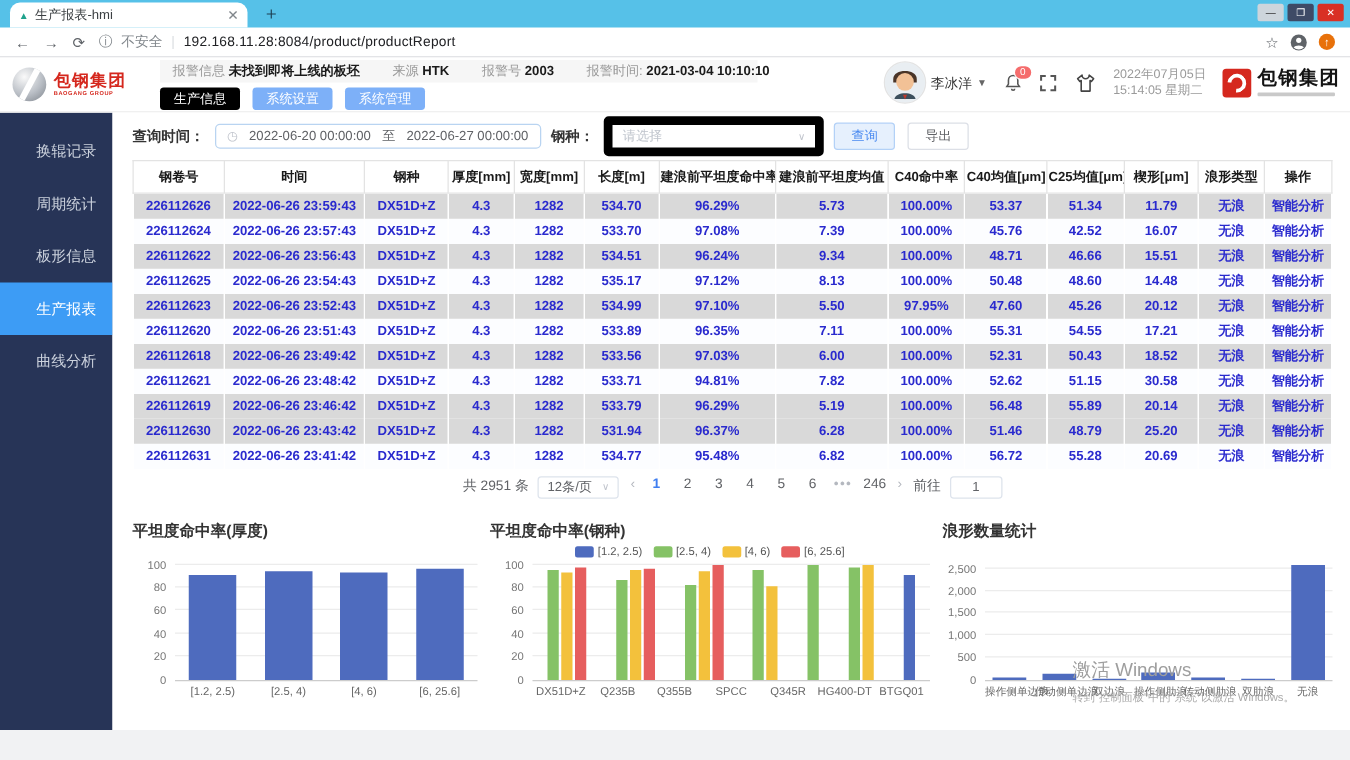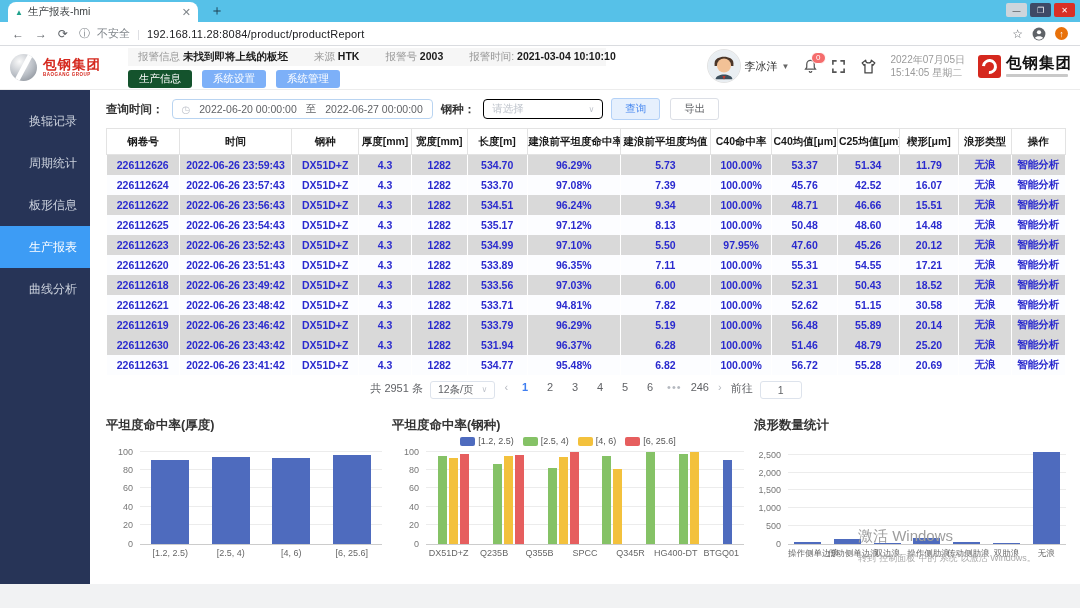--- a/index.html
+++ b/index.html
@@ -46,21 +46,21 @@
   .logo-cn { color:#d5281e; font-weight:bold; font-size:13.5px; letter-spacing:1px; }
   .logo-en { color:#d5281e; font-size:4.5px; font-weight:bold; letter-spacing:.5px; margin-top:2px; }
 
   .mid-block { margin-left:6px; }
   .alarm-bar { width:478px; background:#f6f6f6; padding:2px 10px; font-size:10.5px; color:#999;
                display:flex; gap:0; align-items:center; }
   .alarm-seg { margin-right:26px; white-space:nowrap; }
   .alarm-seg b { color:#1a1a1a; font-weight:bold; }
   .nav-btns { display:flex; gap:10px; margin-top:4px; }
   .nav-btn { font-size:10.5px; color:#fff; padding:2px 11px; border-radius:3px; cursor:default; }
-  .nav-btn.primary { background:#14532d; }
+  .nav-btn.primary { background:#000000; }
   .nav-btn.secondary { background:#7db0f8; }
 
   .header-right { position:absolute; right:8px; top:3px; display:flex; align-items:center; gap:13px; }
   .user { display:flex; align-items:center; gap:4px; }
   .avatar { width:34px; height:34px; border-radius:50%; overflow:hidden; border:1px solid #e3e3e3; background:#eef2f5; }
   .username { font-size:11px; color:#333; }
   .caret { font-size:8px; color:#666; }
   .bell { position:relative; display:flex; }
   .badge { position:absolute; top:-6px; right:-8px; background:#f56c6c; color:#fff; font-size:8px;
            border-radius:8px; padding:0 4px; line-height:10px; border:1px solid #fff; }
@@ -81,21 +81,21 @@
   .side-item.active { background:#3d9cf5; color:#fff; }
 
   .content { flex:1; background:#fff; position:relative; padding:6px 14px 0 16px; }
 
   .query { display:flex; align-items:center; gap:8px; height:26px; font-size:12px; color:#333; }
   .q-label { font-weight:bold; font-size:11.5px; }
   .date-box { display:flex; align-items:center; gap:9px; border:1px solid #b9d4f1; border-radius:4px;
               padding:2px 9px; font-size:10.5px; color:#606266; }
   .clock-ic { color:#c0c4cc; font-size:10px; }
   .to-label { color:#606266; }
-  .select-box { width:120px; border:1px solid #000000; border-radius:4px; padding:2px 8px; font-size:10.5px;
+  .select-box { width:176px; border:7px solid #000000; border-radius:4px; padding:2px 8px; font-size:10.5px;
                 color:#bfc4cc; display:flex; justify-content:space-between; align-items:center; }
   .sel-caret { color:#c0c4cc; font-size:8px; }
   .btn { font-size:10.5px; padding:3px 13px; border-radius:3px; cursor:default; }
   .btn-query { background:#e6f0fd; border:1px solid #b3d1f7; color:#4a8af0; }
   .btn-export { background:#fff; border:1px solid #dcdfe6; color:#606266; margin-left:2px; }
 
   table.report { width:100%; border-collapse:collapse; table-layout:fixed; margin-top:6px; }
   table.report th { height:26px; font-size:10.5px; font-weight:bold; color:#1a1a1a; background:#fff;
                     border:1px solid #e3e3e3; white-space:nowrap; overflow:hidden; padding:0 1px; text-align:center; }
   table.report td { height:20px; font-size:10.5px; font-weight:bold; color:#2a2ace; text-align:center;

